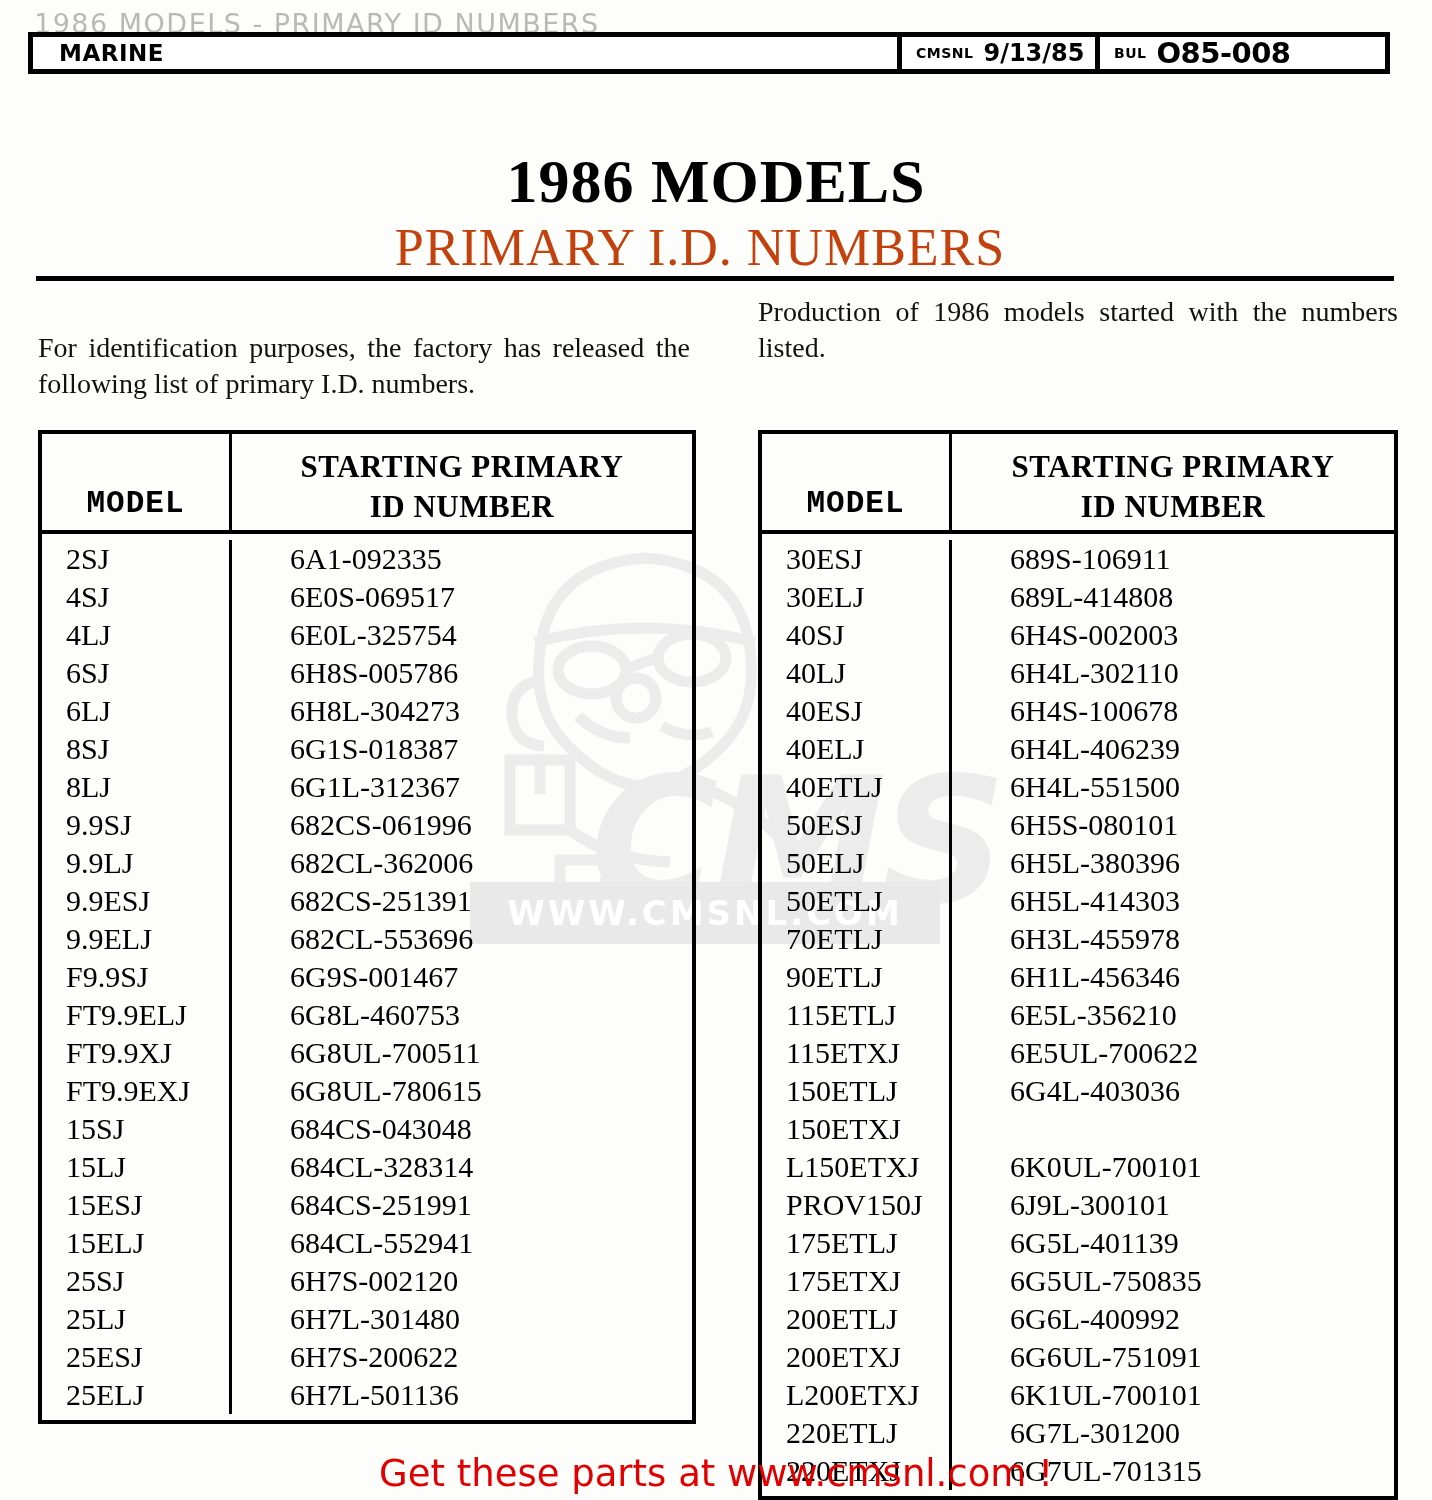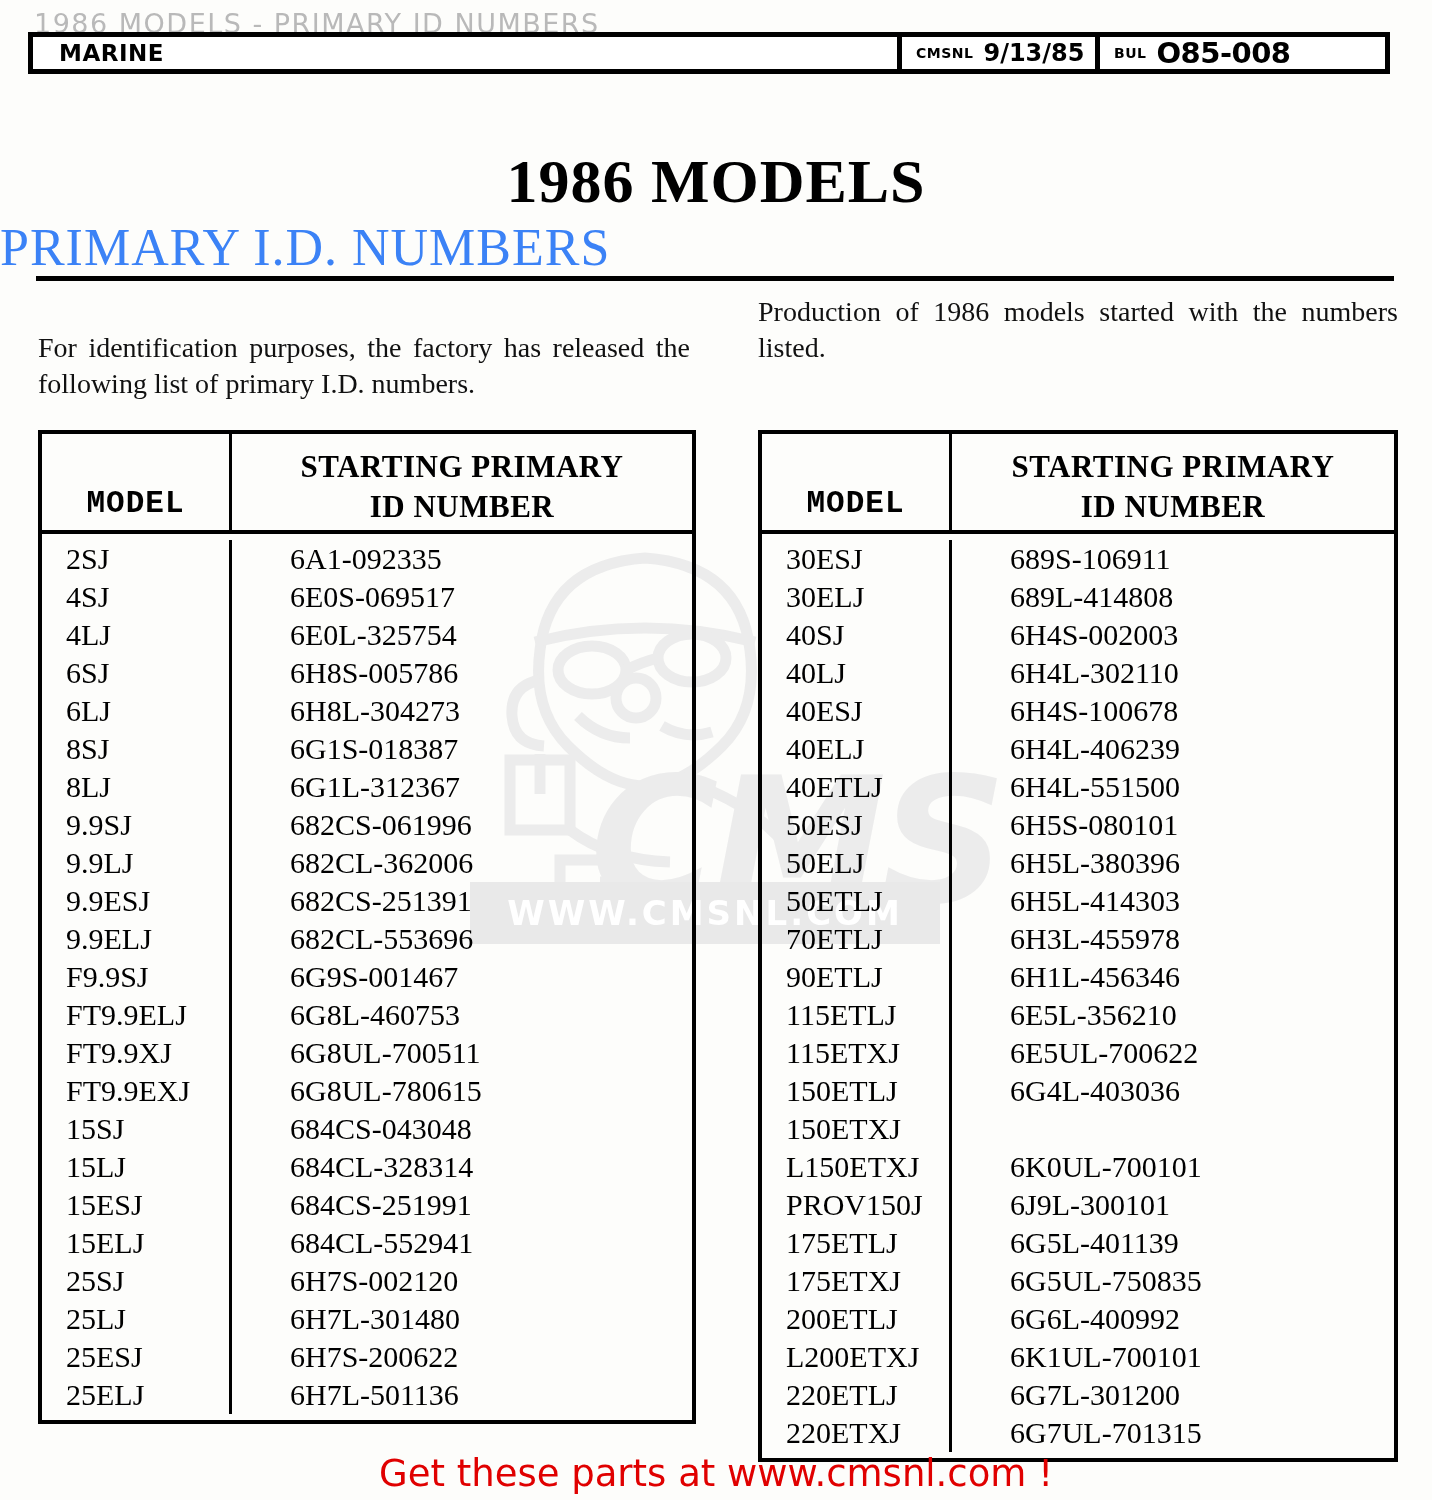--- a/index.html
+++ b/index.html
@@ -104,25 +104,26 @@
     font-size: 62px;
     letter-spacing: 1px;
     color: #000;
     z-index: 6;
   }
   .title-sub {
     position: absolute;
     top: 218px;
     left: 0;
     width: 1400px;
+    text-align: center;
     font-family: "Liberation Serif", serif;
     font-weight: normal;
     font-size: 52px;
     letter-spacing: 1px;
-    color: #3b82f6;
+    color: #c2410c;
     z-index: 6;
   }
   .rule {
     position: absolute;
     left: 36px;
     top: 276px;
     width: 1358px;
     height: 5px;
     background: #000;
     z-index: 6;
@@ -526,20 +527,24 @@
       </div>
       <div class="trow">
         <div class="td-model">175ETXJ</div>
         <div class="td-id">6G5UL-750835</div>
       </div>
       <div class="trow">
         <div class="td-model">200ETLJ</div>
         <div class="td-id">6G6L-400992</div>
       </div>
       <div class="trow">
+        <div class="td-model">200ETXJ</div>
+        <div class="td-id">6G6UL-751091</div>
+      </div>
+      <div class="trow">
         <div class="td-model">L200ETXJ</div>
         <div class="td-id">6K1UL-700101</div>
       </div>
       <div class="trow">
         <div class="td-model">220ETLJ</div>
         <div class="td-id">6G7L-301200</div>
       </div>
       <div class="trow">
         <div class="td-model">220ETXJ</div>
         <div class="td-id">6G7UL-701315</div>

